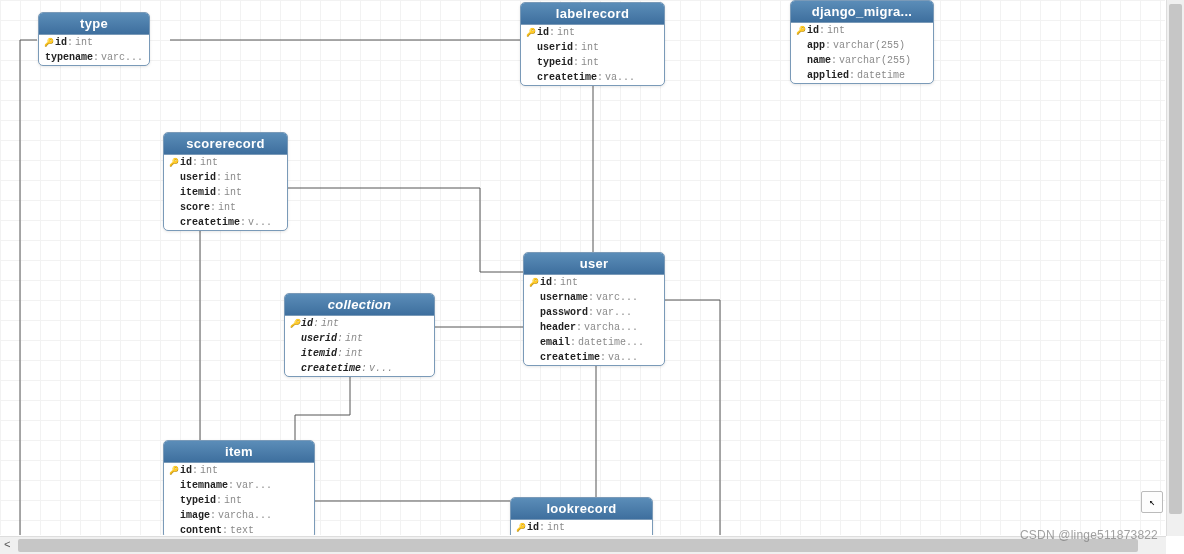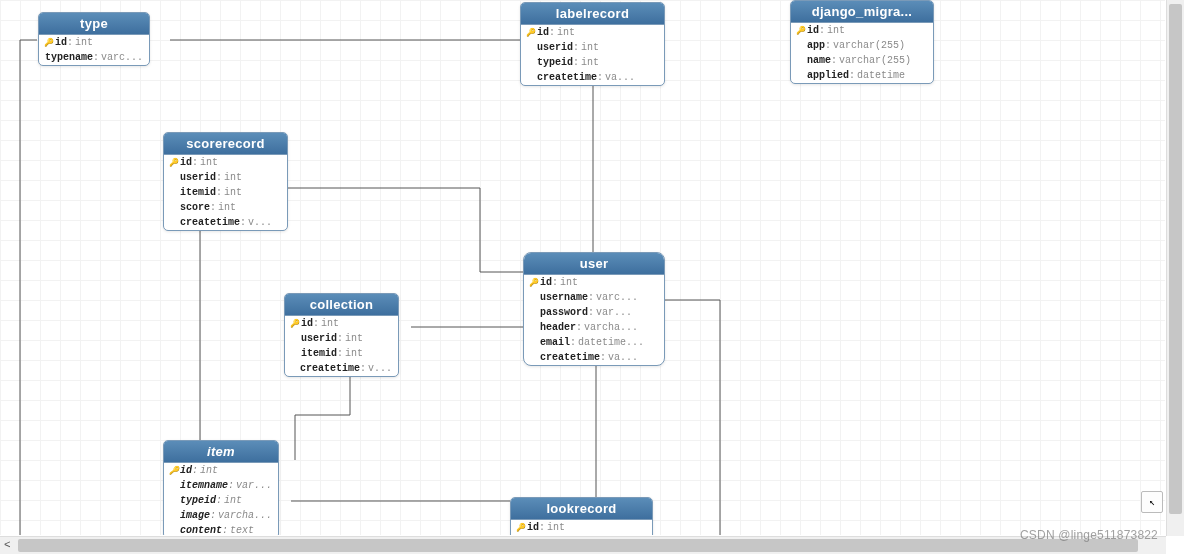--- a/index.html
+++ b/index.html
@@ -136,21 +136,21 @@
           <span class="colon">: </span>
           <span class="field-type">int</span>
         </div>
         <div class="field-row">
           <span class="key-icon"></span>
           <span class="field-name">createtime</span>
           <span class="colon">: </span>
           <span class="field-type">v...</span>
         </div>
       </div>
-      <div class="entity" style="left: 523px; top: 252px; width: 142px; border-radius: 8px;">
+      <div class="entity" style="left: 523px; top: 252px; width: 142px;">
         <div class="entity-header">user</div>
         <div class="field-row">
           <span class="key-icon" style="font-size: 8px;">🔑</span>
           <span class="field-name">id</span>
           <span class="colon">: </span>
           <span class="field-type">int</span>
         </div>
         <div class="field-row">
           <span class="key-icon"></span>
           <span class="field-name">username</span>
@@ -175,21 +175,21 @@
           <span class="colon">: </span>
           <span class="field-type">datetime...</span>
         </div>
         <div class="field-row">
           <span class="key-icon"></span>
           <span class="field-name">createtime</span>
           <span class="colon">: </span>
           <span class="field-type">va...</span>
         </div>
       </div>
-      <div class="entity" style="left: 284px; top: 293px; width: 115px;">
+      <div class="entity" style="left: 284px; top: 293px; width: 151px; font-style: italic;">
         <div class="entity-header">collection</div>
         <div class="field-row">
           <span class="key-icon" style="font-size: 8px;">🔑</span>
           <span class="field-name">id</span>
           <span class="colon">: </span>
           <span class="field-type">int</span>
         </div>
         <div class="field-row">
           <span class="key-icon"></span>
           <span class="field-name">userid</span>
@@ -202,21 +202,21 @@
           <span class="colon">: </span>
           <span class="field-type">int</span>
         </div>
         <div class="field-row">
           <span class="key-icon"></span>
           <span class="field-name">createtime</span>
           <span class="colon">: </span>
           <span class="field-type">v...</span>
         </div>
       </div>
-      <div class="entity" style="left: 163px; top: 440px; width: 116px; font-style: italic;">
+      <div class="entity" style="left: 163px; top: 440px; width: 152px;">
         <div class="entity-header">item</div>
         <div class="field-row">
           <span class="key-icon" style="font-size: 8px;">🔑</span>
           <span class="field-name">id</span>
           <span class="colon">: </span>
           <span class="field-type">int</span>
         </div>
         <div class="field-row">
           <span class="key-icon"></span>
           <span class="field-name">itemname</span>

